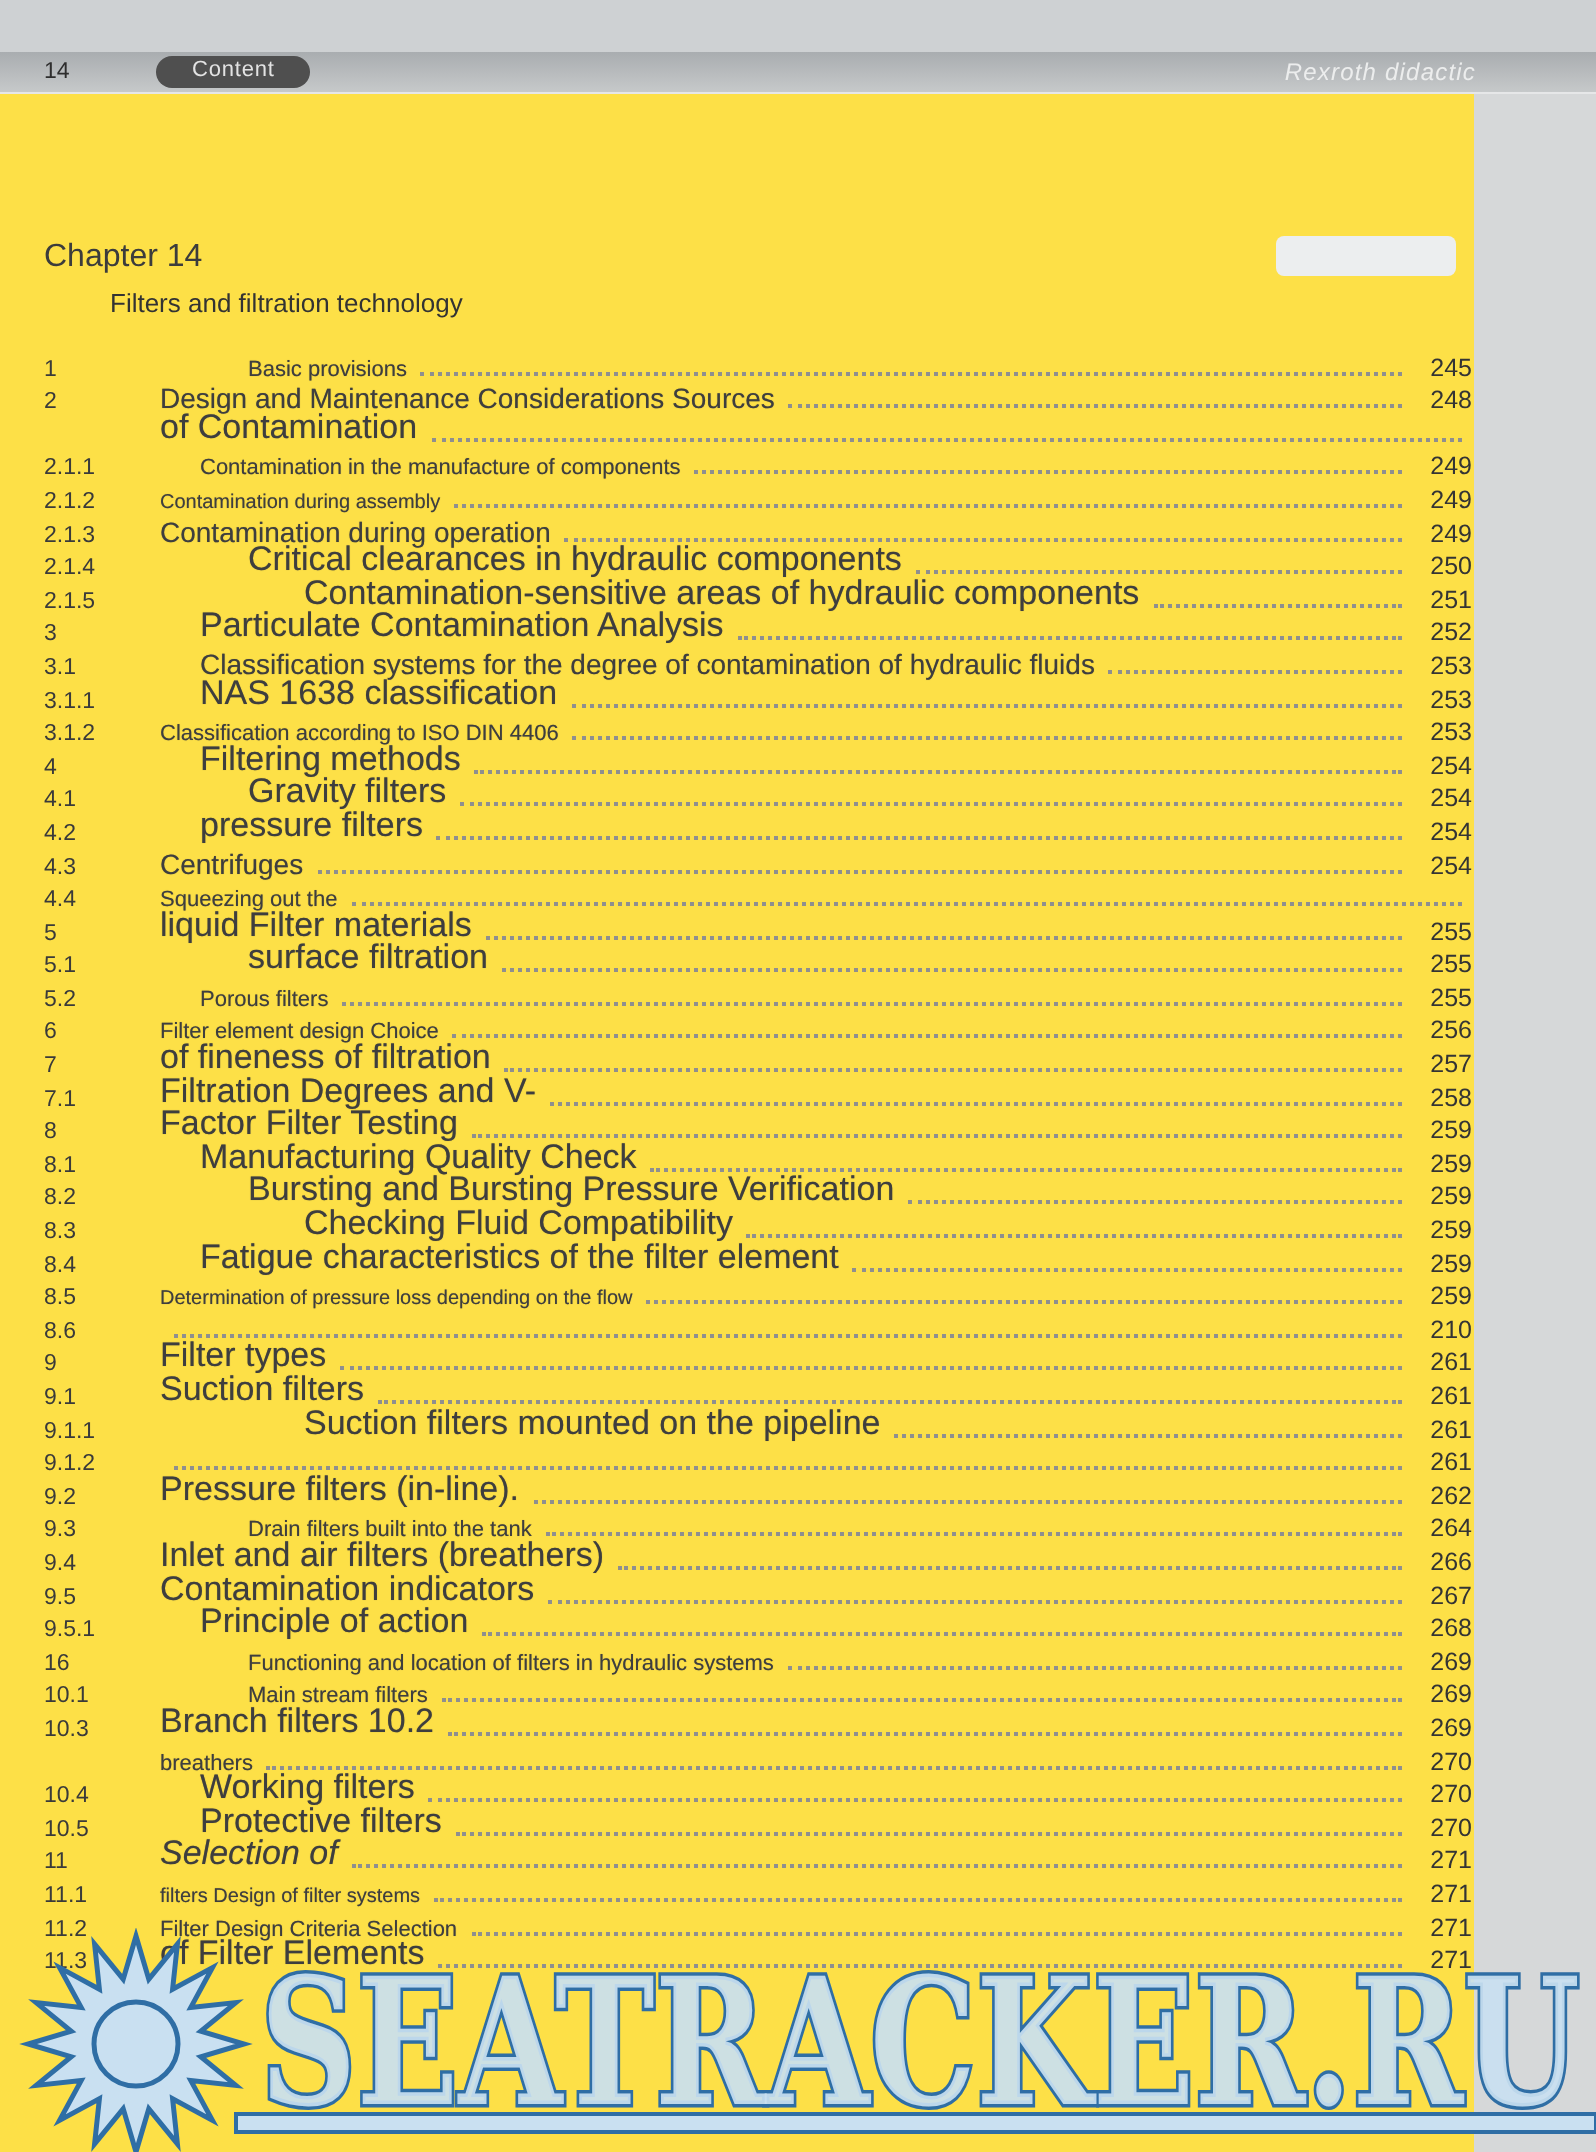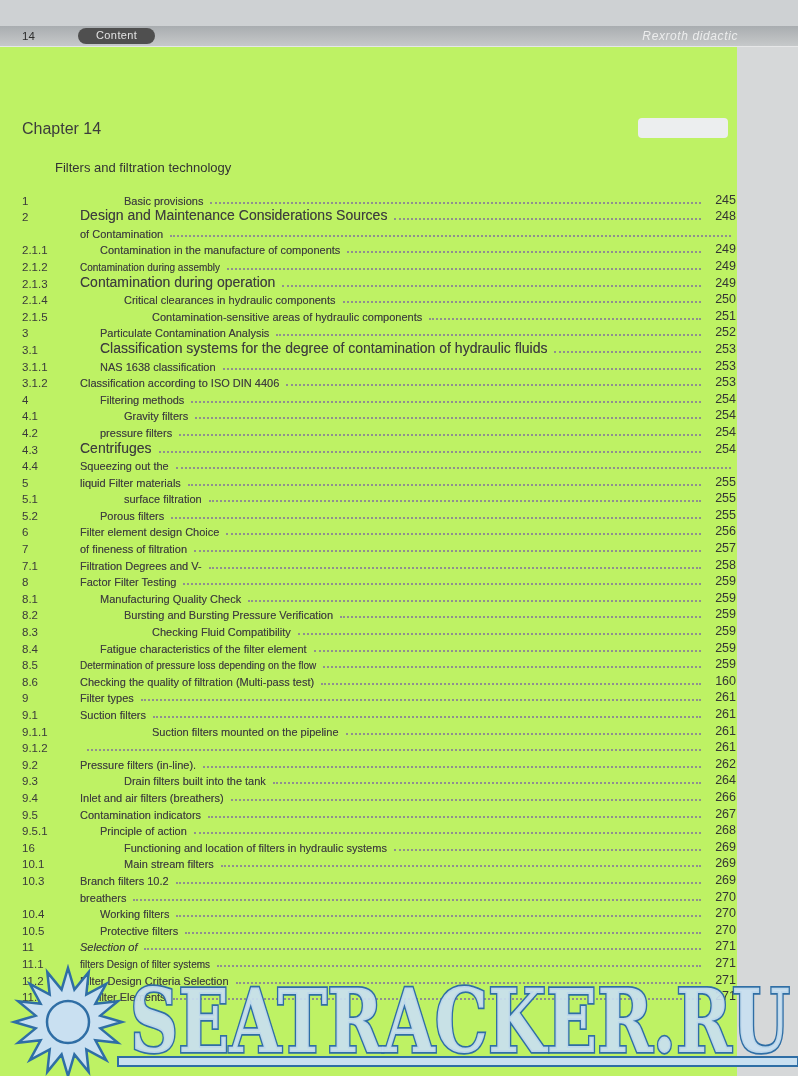--- a/index.html
+++ b/index.html
@@ -1,18 +1,18 @@
 <!DOCTYPE html>
 <html><head>
 <meta charset="utf-8">
 <style>
   html,body{margin:0;padding:0;background:#c9cccf;}
   .page{
     position:relative; width:798px; height:1076px; overflow:hidden;
-    background:#bef264; font-family:"Liberation Sans", sans-serif;
+    background:#fde047; font-family:"Liberation Sans", sans-serif;
     color:#3f3f3f;
   }
   
   .top-strip{position:absolute;top:0;left:0;width:798px;height:26px;background:#ced1d3;}
   .header-band{
     position:absolute;top:26px;left:0;width:798px;height:21px;
     background:linear-gradient(180deg,#a9adb0 0%,#b9bcbe 55%,#c6c9ca 100%);
     display:flex;align-items:center;box-sizing:border-box;padding:0 18px 0 22px;
     border-bottom:1px solid #e6e7e8;
   }
@@ -21,31 +21,31 @@
     background:#4f4f4f;color:#e3e3e3;font-size:11px;letter-spacing:.4px;
     border-radius:8px;padding:1px 18px 2px 18px;line-height:13px;
   }
   .hdr-brand{margin-left:auto;font-size:12px;color:#eceded;letter-spacing:.6px;margin-right:42px;font-style:italic;}
   .right-strip{position:absolute;top:47px;right:0;width:61px;height:1029px;background:#d6d8d9;}
   .smudge{position:absolute;top:118px;right:70px;width:90px;height:20px;background:#eceeef;border-radius:4px;}
 
   
   .content{position:absolute;top:120px;left:22px;width:714px;}
   .chapter-label{font-size:16px;color:#3c3c3c;}
-  .chapter-title{font-size:13px;color:#333;margin:22px 0 0 33px;}
+  .chapter-title{font-size:13px;color:#333;margin:6px 0 0 33px;}
   .toc{margin-top:15px;}
   .toc-row{display:flex;align-items:flex-end;height:16.6px;white-space:nowrap;}
   .toc-num{flex:none;width:58px;font-size:11.5px;color:#3a3a3a;}
   .toc-title{flex:none;color:#3e3e3e;text-shadow:0 0 .4px rgba(70,70,70,.55);}
   .toc-dots{flex:1;border-bottom:2px dotted #8f8f8f;margin:0 5px 3px 7px;min-width:12px;}
   .toc-page{flex:none;min-width:30px;text-align:right;font-size:12.5px;color:#343434;}
   .toc-page.empty{min-width:0;}
   .sz-xs{font-size:10px;}
   .sz-s{font-size:11px;}
-  .sz-m{font-size:11px;}
+  .sz-m{font-size:17px;}
   .sz-l{font-size:14px;}
 
   
   .watermark{position:absolute;left:0;bottom:0;width:798px;height:112px;z-index:5;}
   .wm-text{
     font-family:"DejaVu Serif", serif;font-weight:bold;
   }
 </style>
 </head>
 <body>
@@ -236,23 +236,22 @@
           <span class="toc-page">259</span>
         </div>
         <div class="toc-row">
           <span class="toc-num">8.5</span>
           <span class="toc-title sz-xs" style="padding-left: 0px;">Determination of pressure loss depending on the flow</span>
           <span class="toc-dots"></span>
           <span class="toc-page">259</span>
         </div>
         <div class="toc-row">
           <span class="toc-num">8.6</span>
-          <span class="toc-title sz-m" style="padding-left: 0px;">Checking the quality of filtration (Multi-pass test)</span>
-          <span class="toc-dots"></span>
-          <span class="toc-page">160</span>
+          <span class="toc-dots"></span>
+          <span class="toc-page">210</span>
         </div>
         <div class="toc-row">
           <span class="toc-num">9</span>
           <span class="toc-title sz-m" style="padding-left: 0px;">Filter types</span>
           <span class="toc-dots"></span>
           <span class="toc-page">261</span>
         </div>
         <div class="toc-row">
           <span class="toc-num">9.1</span>
           <span class="toc-title sz-m" style="padding-left: 0px;">Suction filters</span>

